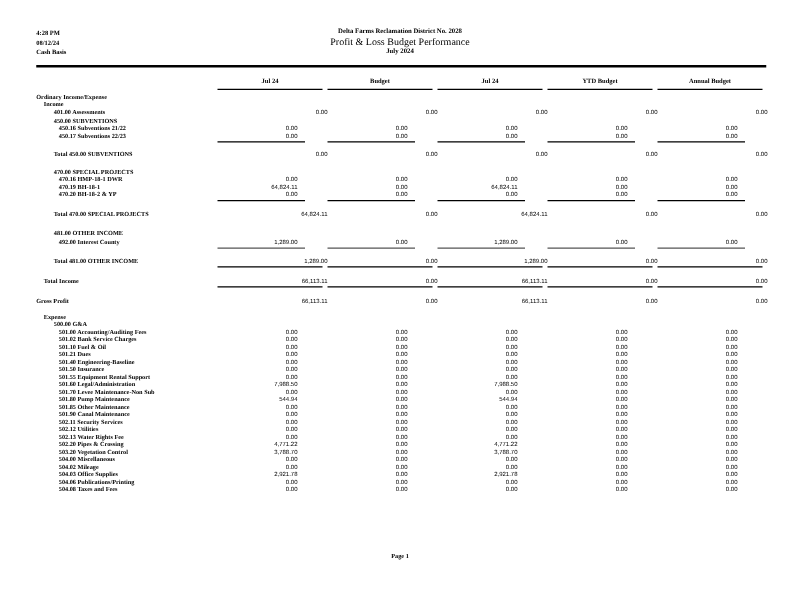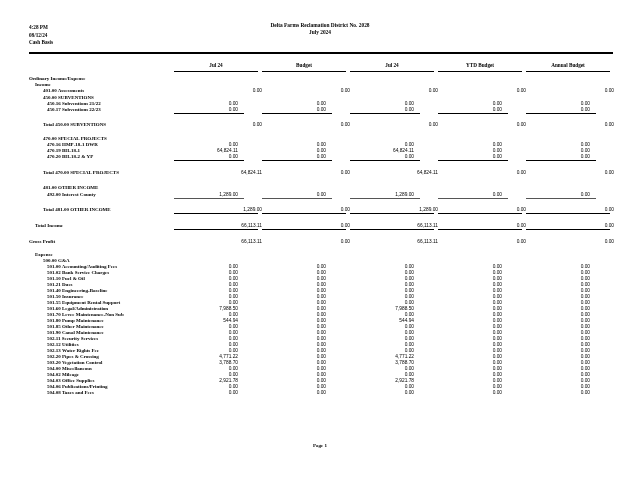--- a/index.html
+++ b/index.html
@@ -24,20 +24,21 @@
 <body>
 
 <div class="hdr-left">
   <div>4:28 PM</div>
   <div>08/12/24</div>
   <div>Cash Basis</div>
 </div>
 
 <div class="hdr-center">
   <div class="co">Delta Farms Reclamation District No. 2028</div>
+  <div class="ti">Profit &amp; Loss Budget Performance</div>
   <div class="pe">July 2024</div>
 </div>
 
 <div class="rule-thick"></div>
 
 <div id="colheads">
     <div class="colhead" style="left: 174px;">Jul 24</div>
     <div class="colline" style="left: 174px;"></div>
     <div class="colhead" style="left: 262px;">Budget</div>
     <div class="colline" style="left: 262px;"></div>

